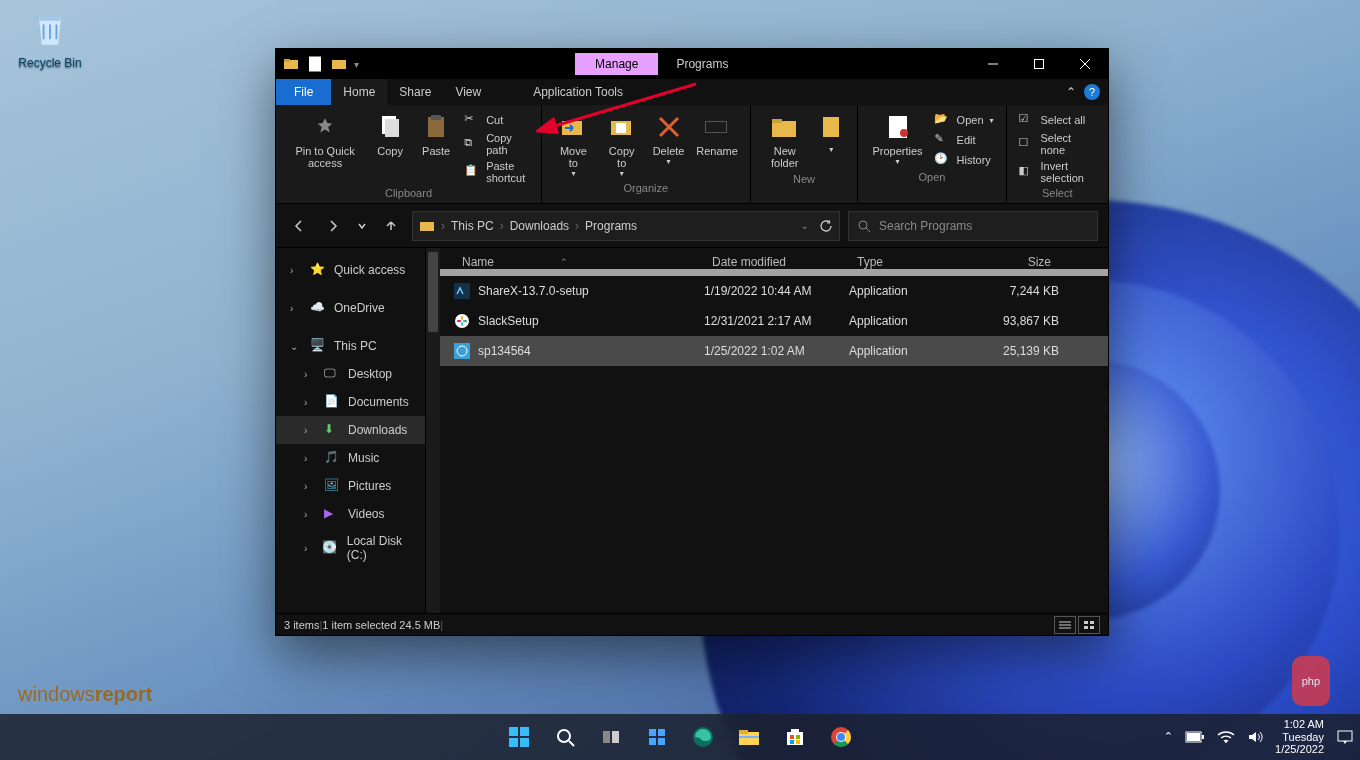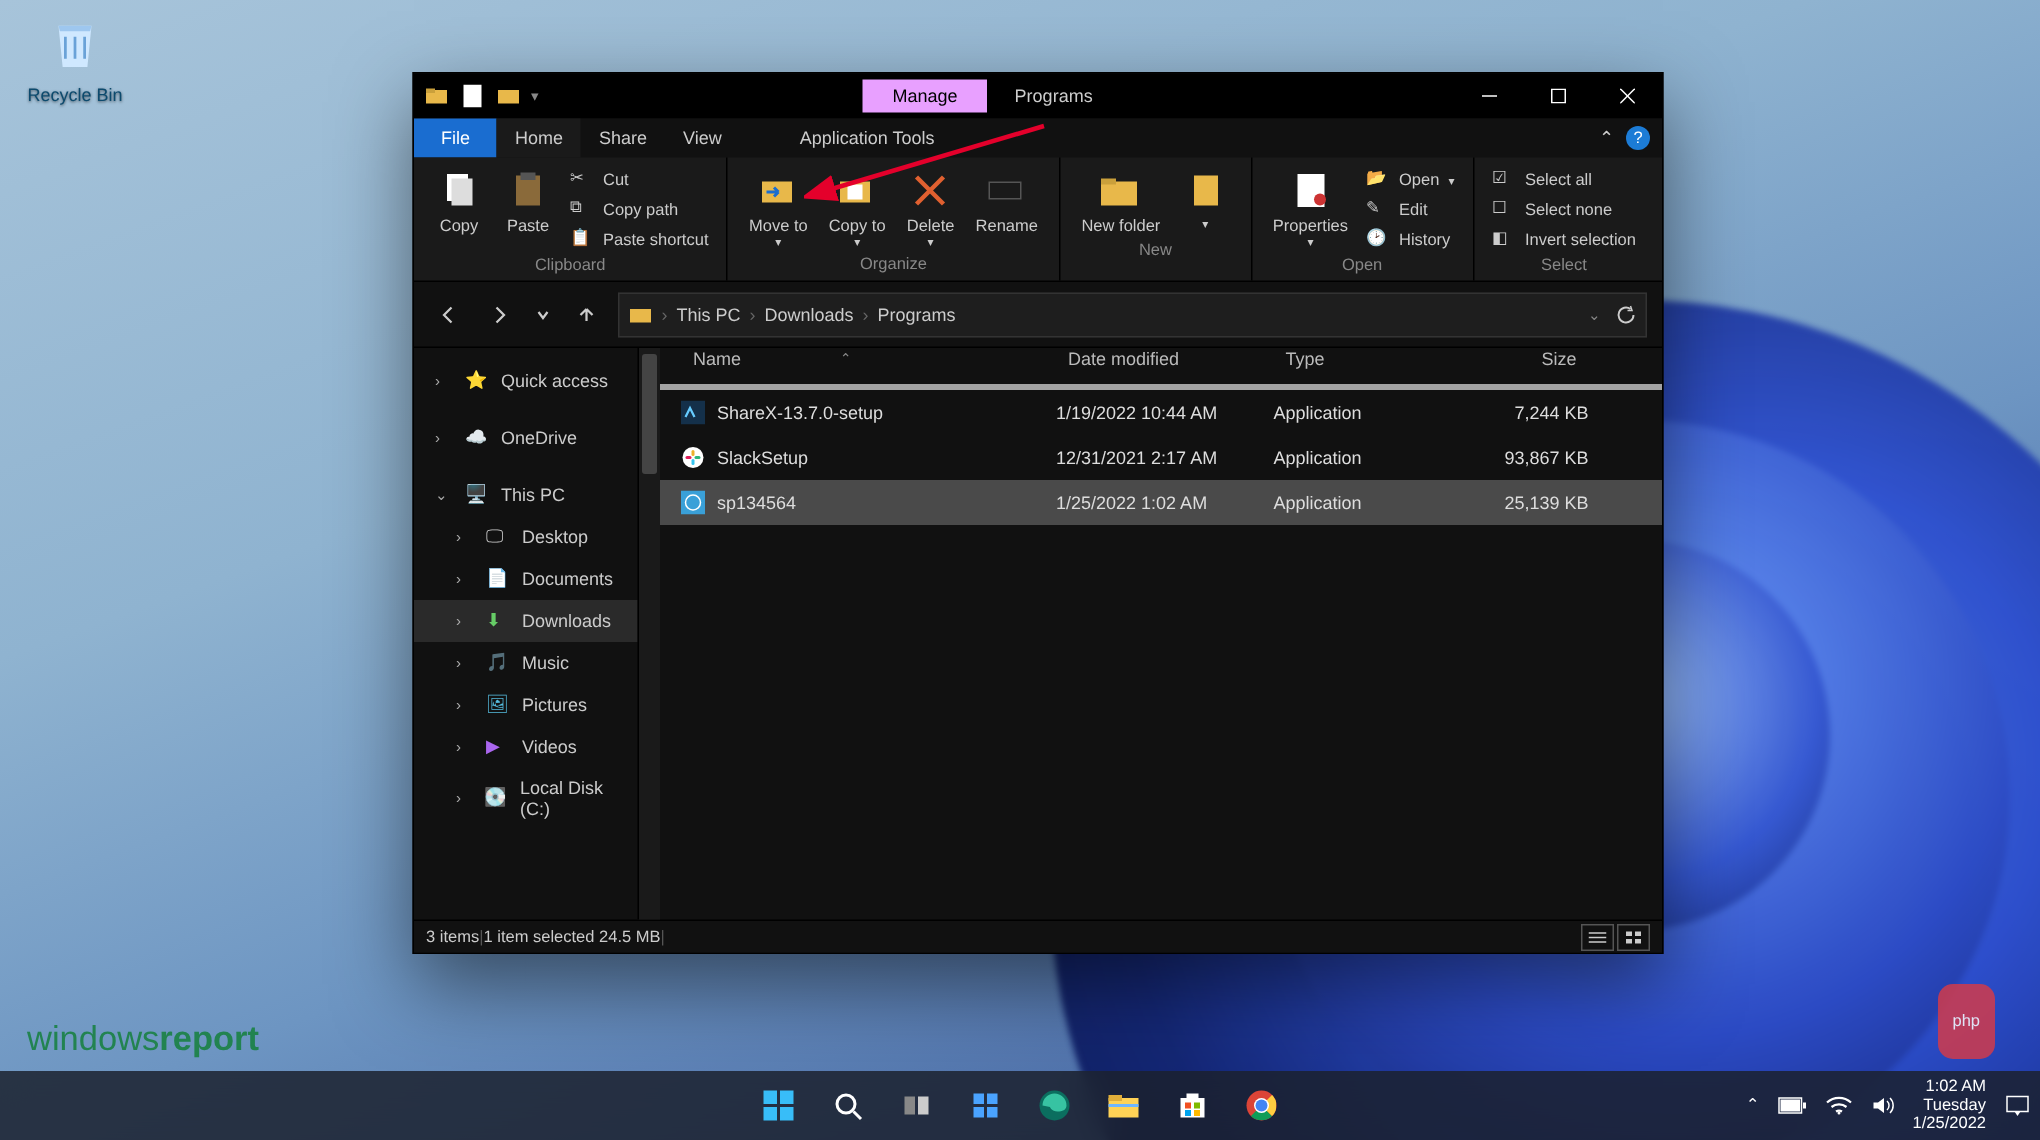--- a/index.html
+++ b/index.html
@@ -4,21 +4,21 @@
 <style>
 * { margin: 0; padding: 0; box-sizing: border-box; font-family: "Segoe UI", sans-serif; }
 body { width: 1360px; height: 760px; overflow: hidden; position: relative; background: linear-gradient(160deg,#a7c4da 0%,#8fb3d0 35%,#6d95c2 60%,#2f4a92 100%); }
 .rose { position:absolute; width:780px; height:780px; right:-120px; bottom:-220px; border-radius:50%; background: radial-gradient(circle at 60% 40%, #4a7ae6 0%, #2b4dd1 30%, #0e1f6f 65%, #061042 100%); filter: blur(2px); opacity:.9;}
 .rose::before,.rose::after{content:"";position:absolute;border-radius:50%;}
 .rose::before{width:500px;height:500px;left:140px;top:80px;background:radial-gradient(circle at 55% 35%,#6a9bff 0%,#2a49c9 55%,#0b1963 100%);}
 .rose::after{width:260px;height:260px;left:260px;top:160px;background:radial-gradient(circle at 50% 40%,#9dc3ff 0%,#3356d6 60%,#102374 100%);}
 .desktop-icon{position:absolute;left:10px;top:8px;width:80px;text-align:center;color:#0c4a6e;font-size:12px;text-shadow:0 1px 2px rgba(0,0,0,.6);cursor:pointer;}
 .desktop-icon .bin{width:44px;height:44px;margin:0 auto 4px;position:relative;}
 .desktop-icon .bin svg{width:44px;height:44px;}
-.watermark{position:absolute;left:18px;bottom:54px;color:#15803d;font-size:23px;font-weight:300;opacity:.85;}
+.watermark{position:absolute;left:18px;bottom:54px;color:#a16207;font-size:20px;font-weight:300;opacity:.85;}
 .watermark b{font-weight:700;}
 .explorer{position:absolute;left:275px;top:48px;width:834px;height:588px;background:#111;border:1px solid #000;box-shadow:0 20px 50px rgba(0,0,0,.5);display:flex;flex-direction:column;color:#ddd;}
 .titlebar{height:30px;background:#000;display:flex;align-items:center;font-size:12px;}
 .title-icons{display:flex;align-items:center;gap:6px;padding:0 6px;}
 .title-icons .ic{width:18px;height:18px;display:flex;align-items:center;justify-content:center;}
 .tab-manage{background:#e8a0ff;color:#000;padding:4px 20px;margin-left:210px;font-size:12px;}
 .tab-loc{color:#ccc;margin-left:18px;}
 .win-controls{margin-left:auto;display:flex;}
 .win-controls div{width:46px;height:30px;display:flex;align-items:center;justify-content:center;color:#fff;cursor:pointer;}
 .menubar{height:26px;background:#111;display:flex;align-items:center;font-size:12px;}
@@ -47,21 +47,21 @@
 .body{flex:1;display:flex;min-height:0;background:#111;}
 .sidebar{width:150px;background:#111;border-right:1px solid #000;font-size:12px;color:#ccc;overflow:hidden;padding-top:8px;}
 .sidebar .item{display:flex;align-items:center;gap:8px;padding:6px 8px 6px 14px;cursor:pointer;}
 .sidebar .item.sel{background:#2a2a2a;}
 .sidebar .item .chev{width:12px;color:#aaa;font-size:10px;}
 .sidebar .ic{width:16px;height:16px;flex:none;}
 .sidebar .sub .item{padding-left:28px;}
 .scrolltrack{width:14px;background:#1a1a1a;position:relative;}
 .scrolltrack .thumb{position:absolute;left:2px;right:2px;top:4px;height:80px;background:#444;border-radius:2px;}
 .listarea{flex:1;display:flex;flex-direction:column;background:#111;}
-.cols{display:flex;height:28px;align-items:flex-start;font-size:12px;color:#bbb;border-bottom:4px solid #a3a3a3;padding-left:14px;}
+.cols{display:flex;height:28px;align-items:flex-end;font-size:12px;color:#bbb;border-bottom:7px solid #a3a3a3;padding-left:14px;}
 .cols div{padding:0 8px;}
 .cname{width:250px;display:flex;align-items:center;gap:6px;}
 .cdate{width:145px;}
 .ctype{width:120px;}
 .csize{width:90px;text-align:right;}
 .rows{flex:1;}
 .frow{display:flex;align-items:center;height:30px;font-size:12px;color:#ddd;padding-left:14px;cursor:pointer;}
 .frow.sel{background:#4a4a4a;}
 .frow .cname{display:flex;align-items:center;gap:8px;}
 .fic{width:16px;height:16px;flex:none;}
@@ -155,20 +155,28 @@
       <span style="color:#ccc">⌃</span>
       <div class="q">?</div>
     </div>
   </div>
 
   <div class="ribbon">
     <div class="rgroup">
       <div class="row">
         <div class="rbtn">
             <div class="ic">
+              <svg width="24" height="24">
+                <path fill="#888" d="M12 3l3 6 6 1-5 4 2 7-6-4-6 4 2-7-5-4 6-1z" transform="scale(.8) translate(3 1)"></path>
+              </svg>
+            </div>
+            <span>Pin to Quick access</span>
+          </div>
+        <div class="rbtn">
+            <div class="ic">
               <svg width="28" height="28">
                 <rect x="6" y="3" width="14" height="18" fill="#fff"></rect>
                 <rect x="9" y="6" width="14" height="18" fill="#ddd"></rect>
               </svg>
             </div>
             <span>Copy</span>
           </div>
         <div class="rbtn">
             <div class="ic">
               <svg width="24" height="28">
@@ -352,20 +360,29 @@
       <div class="addr-right">
         <span style="font-size:10px;color:#888">⌄</span>
         <span>
             <svg width="14" height="14">
               <path d="M12 7a5 5 0 11-2-4" stroke="#ccc" fill="none" stroke-width="1.3"></path>
               <path d="M10 1l1 3-3 0" stroke="#ccc" fill="none"></path>
             </svg>
           </span>
       </div>
     </div>
+    <div class="search">
+      <span>
+          <svg width="14" height="14">
+            <circle cx="6" cy="6" r="4" stroke="#888" fill="none"></circle>
+            <line x1="9" y1="9" x2="13" y2="13" stroke="#888"></line>
+          </svg>
+        </span>
+      <span>Search Programs</span>
+    </div>
   </div>
 
   <div class="body">
     <div class="sidebar">
       <div class="item">
           <span class="chev">›</span>
           <span class="ic">⭐</span>
           <span>Quick access</span>
         </div>
       <div style="height:10px"></div>

